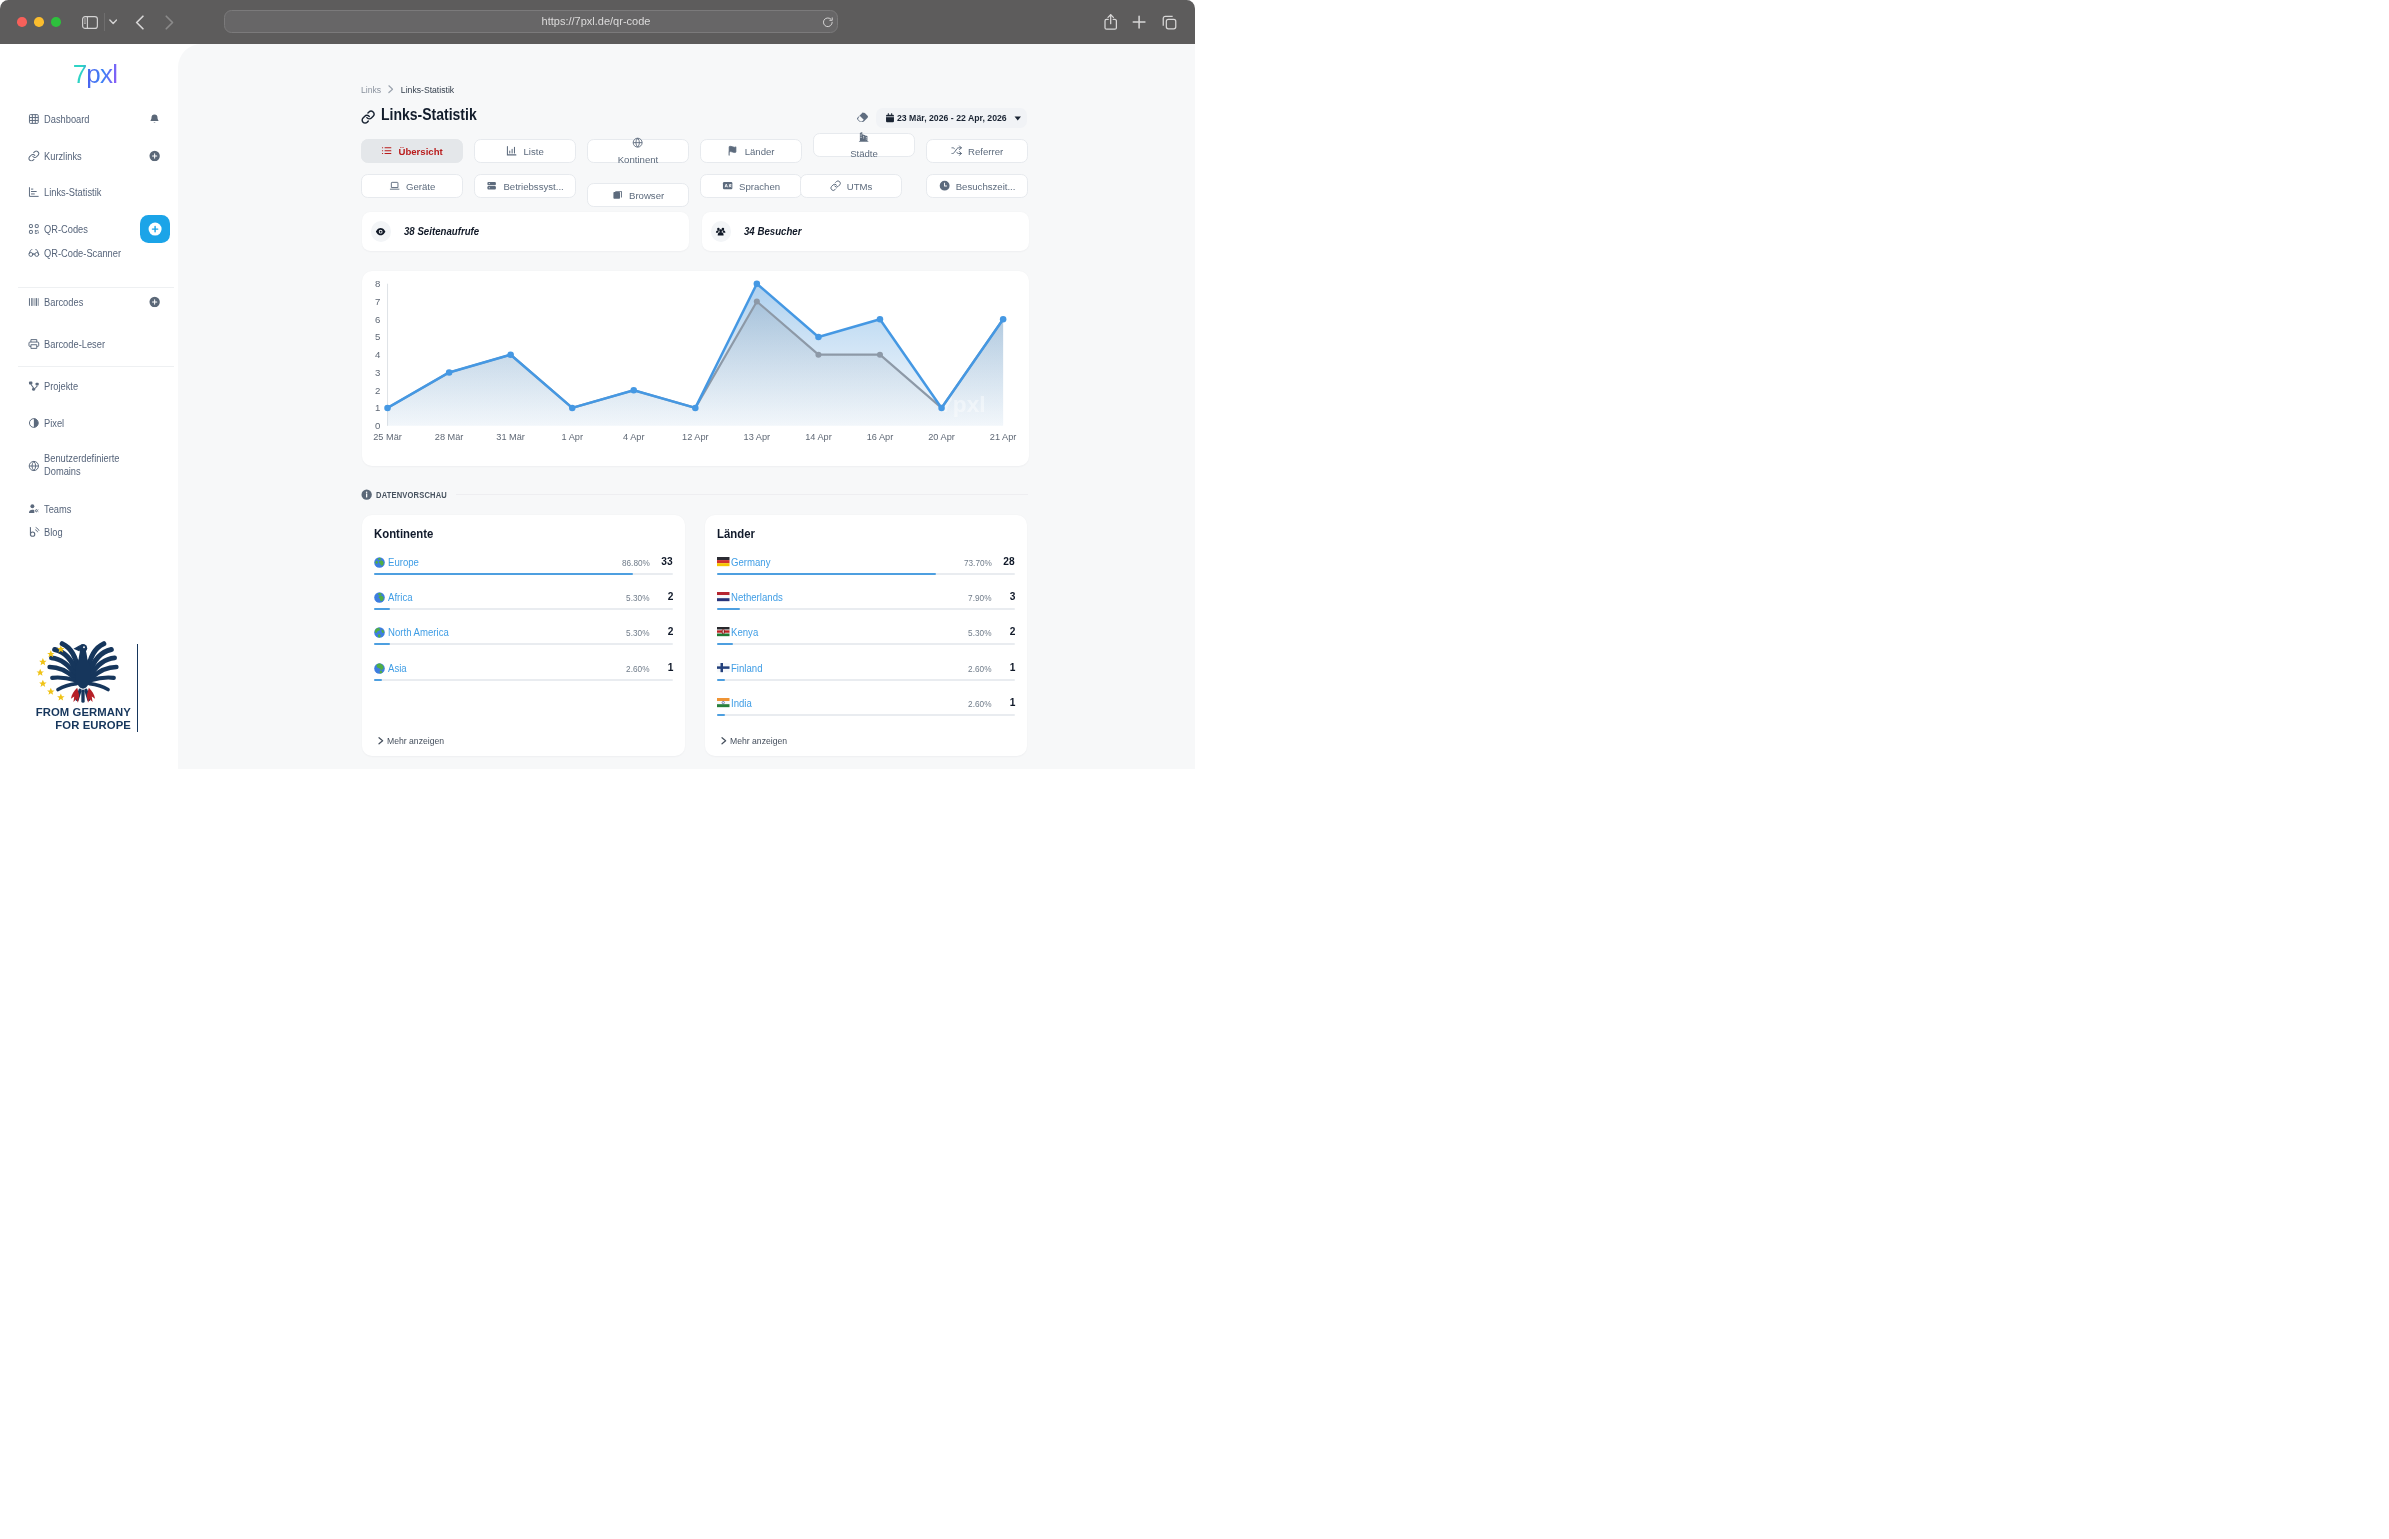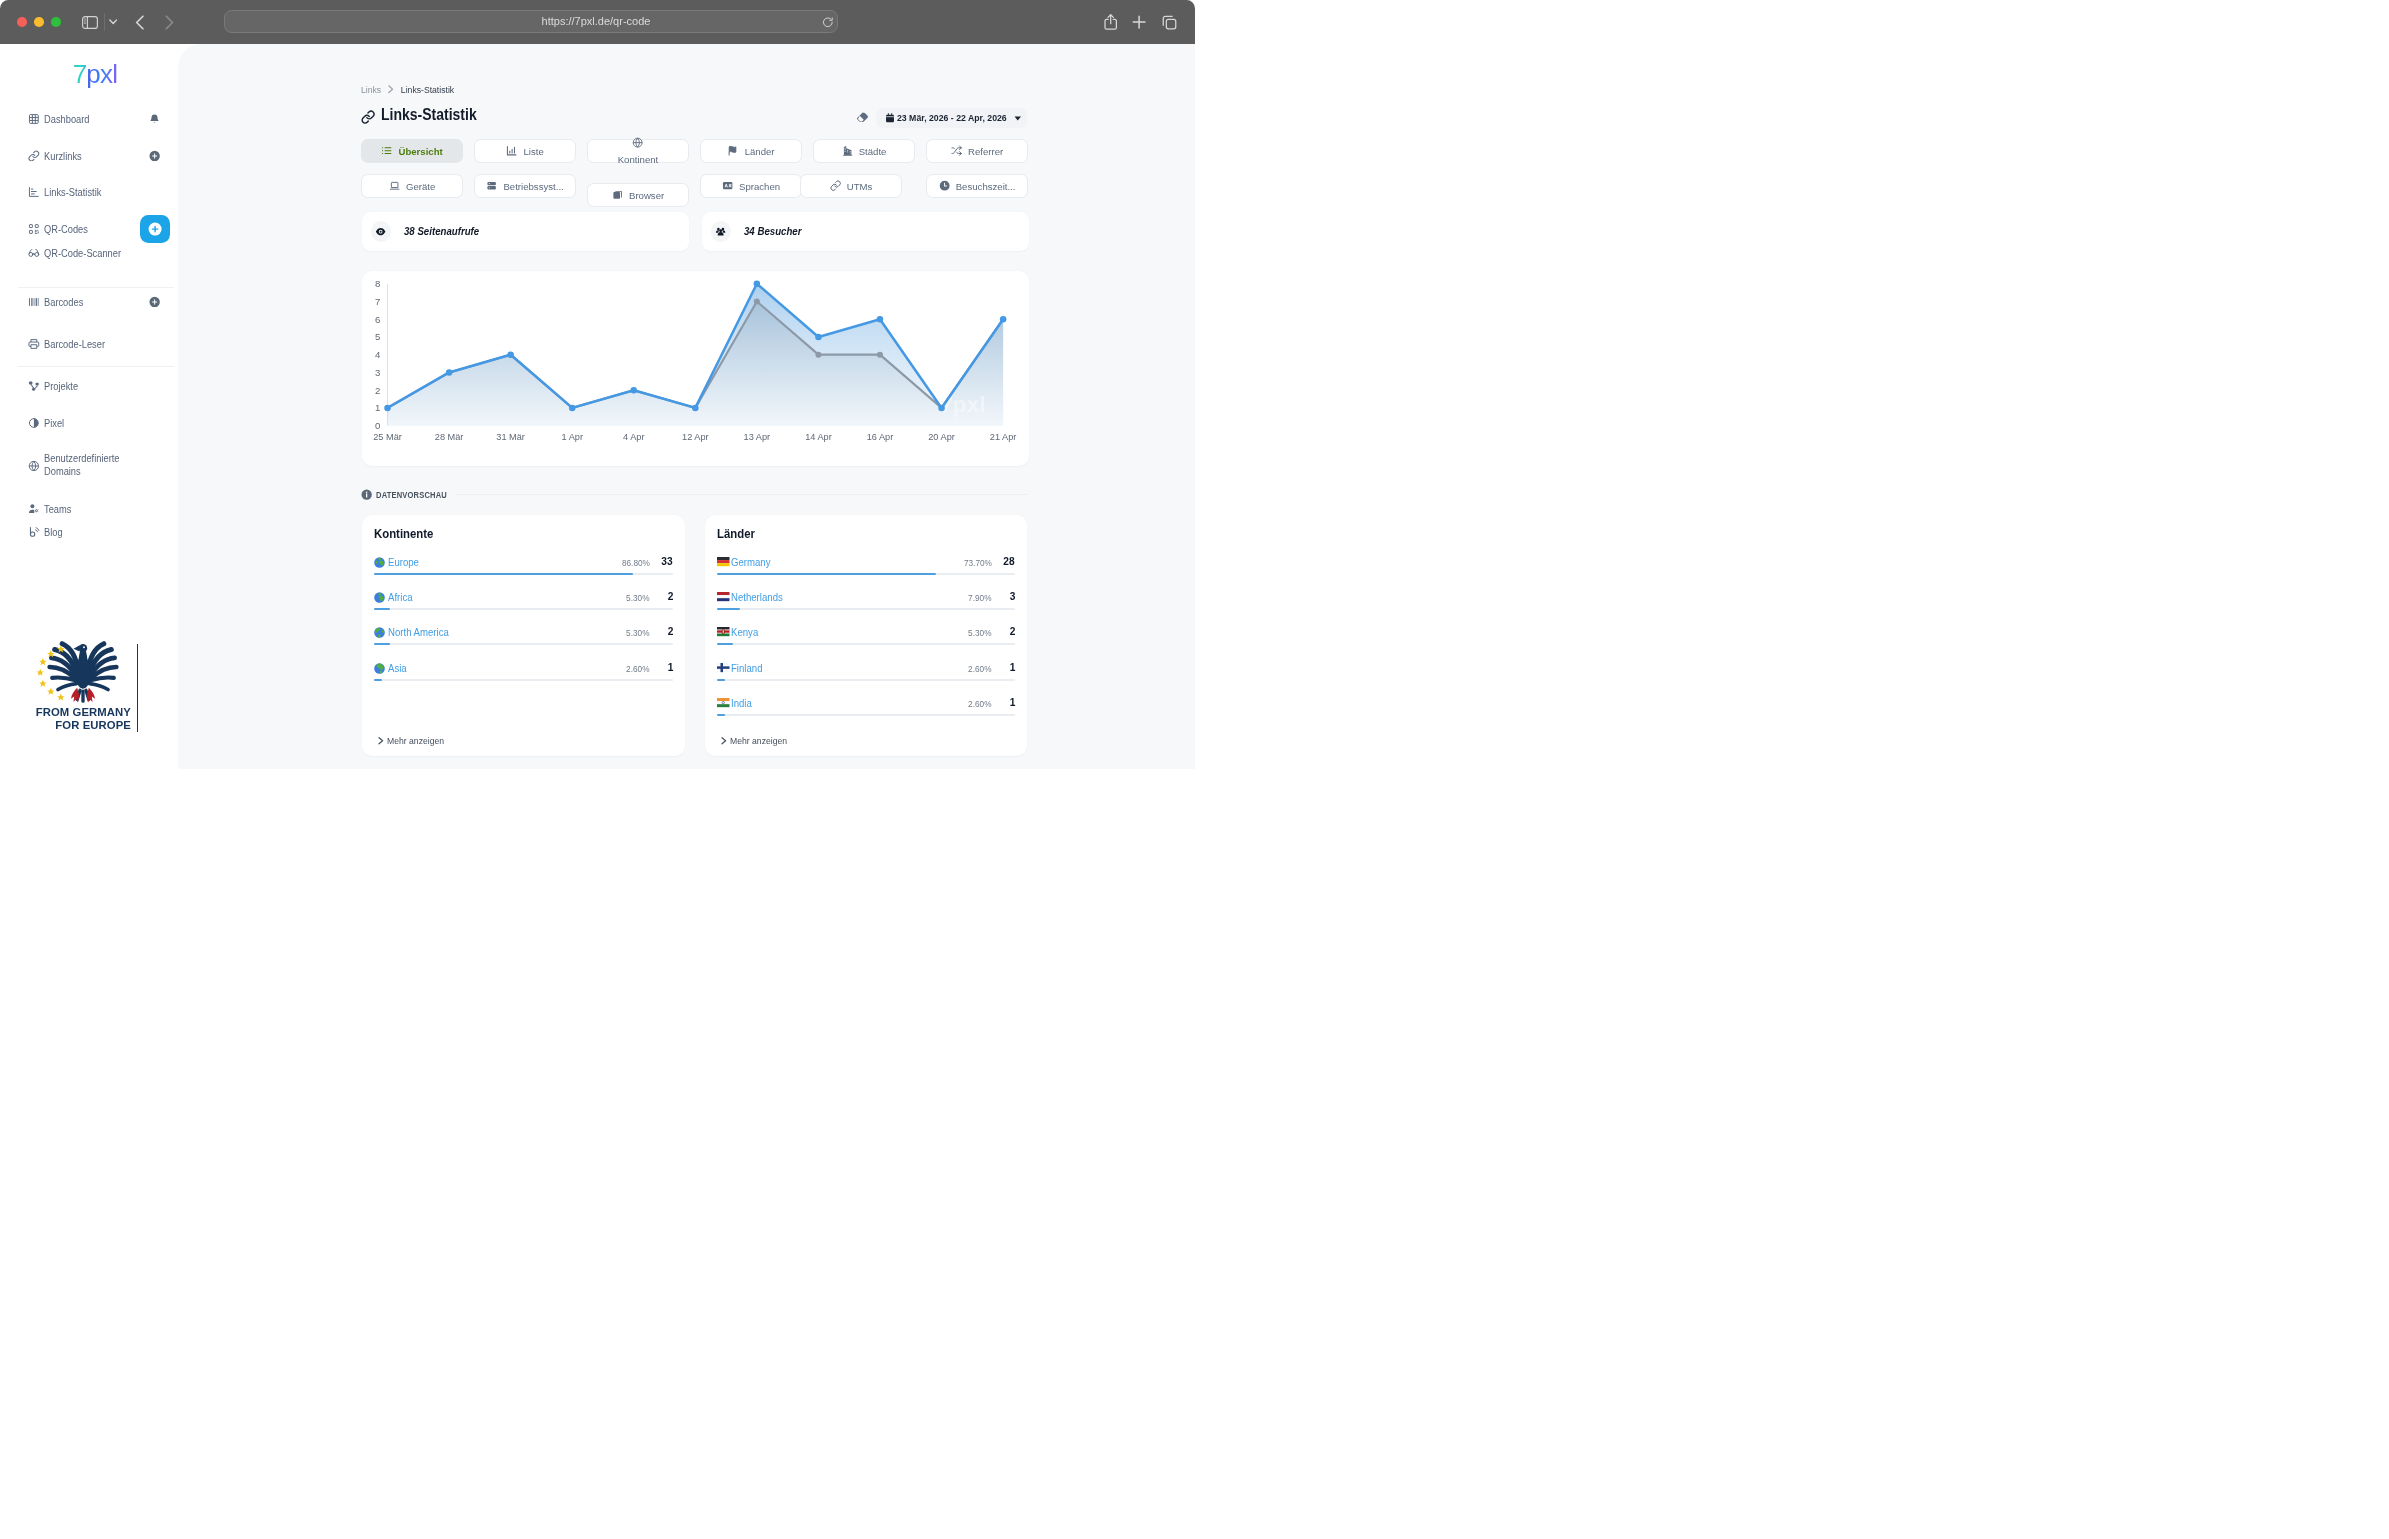--- a/index.html
+++ b/index.html
@@ -34,21 +34,21 @@
   .eraser { position:absolute; left:855px; top:110px; width:15px; height:14.2px; color:#5f6d80; }
   .datepill { position:absolute; left:876px; top:108px; width:151px; height:20px; background:#f1f3f6; border-radius:6.7px; }
   .datepill .cal { position:absolute; left:8.8px; top:4.6px; width:10px; height:10px; color:#1a2433; }
   .datepill .dtext { position:absolute; left:20.5px; top:0; height:20px; line-height:20px; font-size:9.7px; font-weight:600; color:#1a2433; white-space:nowrap; transform:scaleX(.9); transform-origin:left center; }
   .datepill .caret { position:absolute; right:5.9px; top:8px; width:7.5px; height:5px; color:#1a2433; }
   
   .tab { position:absolute; width:102px; height:24px; background:#fff; border:0.8px solid #e7eaee; border-radius:6.7px;
          display:flex; align-items:center; justify-content:center; gap:5.9px; color:#5d6b7d; }
   .tab svg { width:11.3px; height:11.3px; flex:none; }
   .tab span { font-size:9.6px; font-weight:500; white-space:nowrap; }
-  .tab.active { background:#e4e7ea; border-color:#e4e7ea; color:#4d7c0f; }
+  .tab.active { background:#e4e7ea; border-color:#e4e7ea; color:#b91c1c; }
   .tab.active span { font-weight:700; }
   
   .stat { position:absolute; top:212px; width:327px; height:39px; background:#fff; border-radius:8.4px; box-shadow:0 0.8px 1.7px rgba(16,24,40,.04);font-style:italic; }
   .stat .circ { position:absolute; left:8.8px; top:9.2px; width:20.5px; height:20.5px; border-radius:50%; background:#f3f5f7; }
   .stat .circ svg { position:absolute; left:4.6px; top:4.6px; width:11.3px; height:11.3px; color:#101826; }
   .stat .stext { position:absolute; left:42px; top:0; height:39px; line-height:39px; font-size:11.3px; font-weight:700; color:#101826; transform:scaleX(.855); transform-origin:left center; }
   
   .chartcard { position:absolute; left:362px; top:271px; width:667px; height:195px; background:#fff; border-radius:10px; box-shadow:0 0.8px 1.7px rgba(16,24,40,.04); }
   
   .dvh { position:absolute; left:361px; top:489px; height:11.7px; }
@@ -120,21 +120,21 @@
       </svg>
     <span>Kontinent</span>
   </div>
   <div class="tab" style="left:700px;top:139px;">
     <svg viewBox="0 0 24 24" fill="currentColor" stroke="currentColor" stroke-width="1.5" stroke-linejoin="round">
         <path d="M4.5 15s1-1 3.5-1 4 2 7.5 2 3.5-1 3.5-1V3.8s-1 1-3.5 1-4-2-7.5-2-3.5 1-3.5 1z"></path>
         <path d="M4.5 21.5V15" fill="none" stroke-width="2.2" stroke-linecap="round"></path>
       </svg>
     <span>Länder</span>
   </div>
-  <div class="tab" style="left:813px;top:139px;">
+  <div class="tab" style="left:813px;top:133px;flex-direction:column;">
     <svg viewBox="0 0 24 24" fill="currentColor" stroke="none">
         <path d="M4 22V4.5L9 2v20zM9 22V7l6 2v13z"></path>
         <path d="M15 22V9.5l5 1V22z"></path>
         <path d="M2 22h20v1.4H2z"></path>
         <g fill="#fff">
           <rect x="5.4" y="6" width="2.2" height="1.5"></rect>
           <rect x="5.4" y="9.5" width="2.2" height="1.5"></rect>
           <rect x="5.4" y="13" width="2.2" height="1.5"></rect>
           <rect x="10.8" y="10.5" width="2.2" height="1.5"></rect>
           <rect x="10.8" y="14" width="2.2" height="1.5"></rect>

